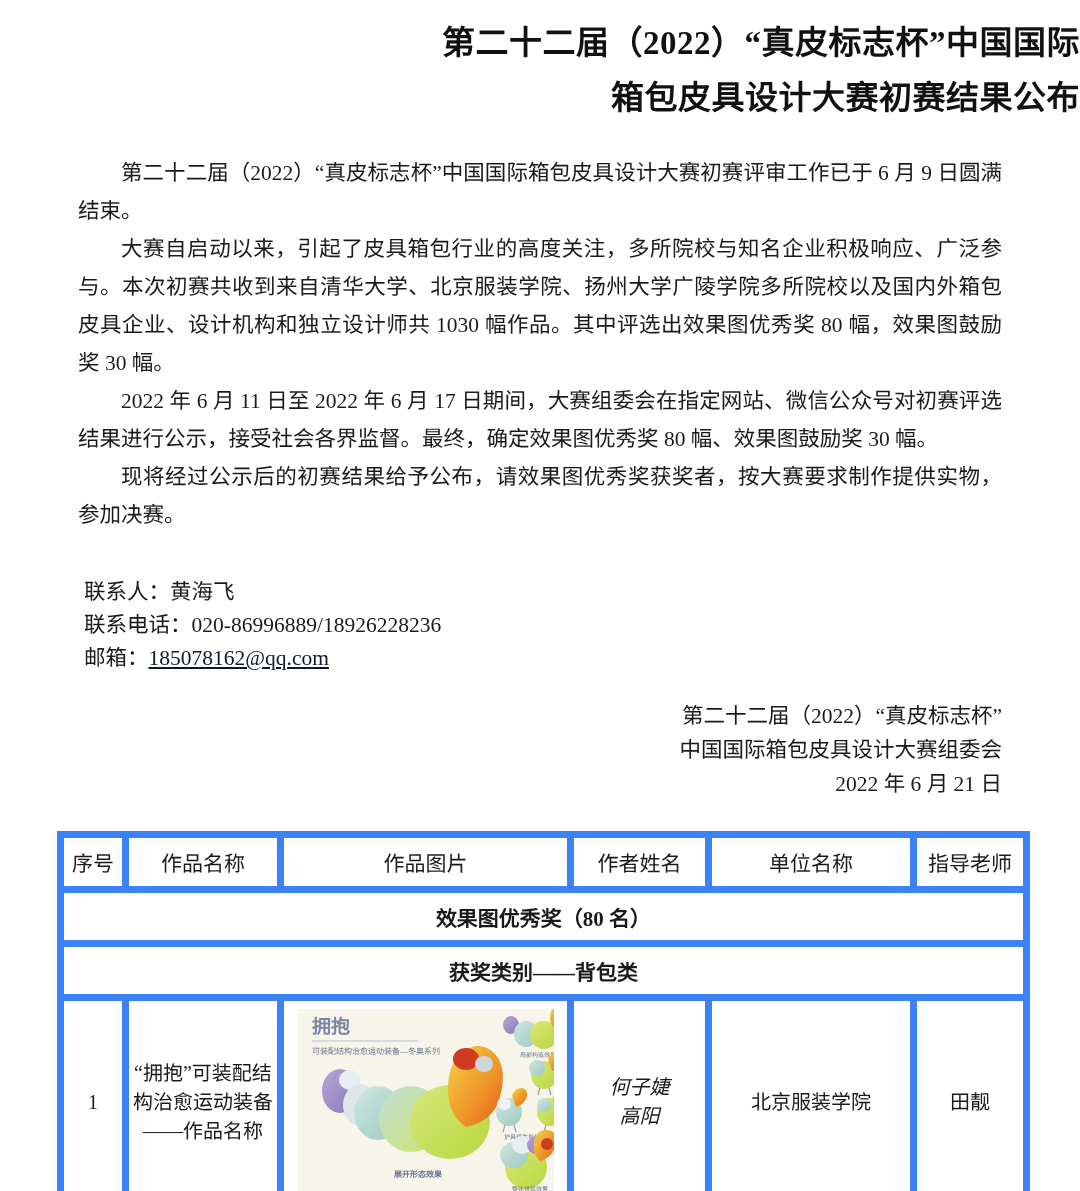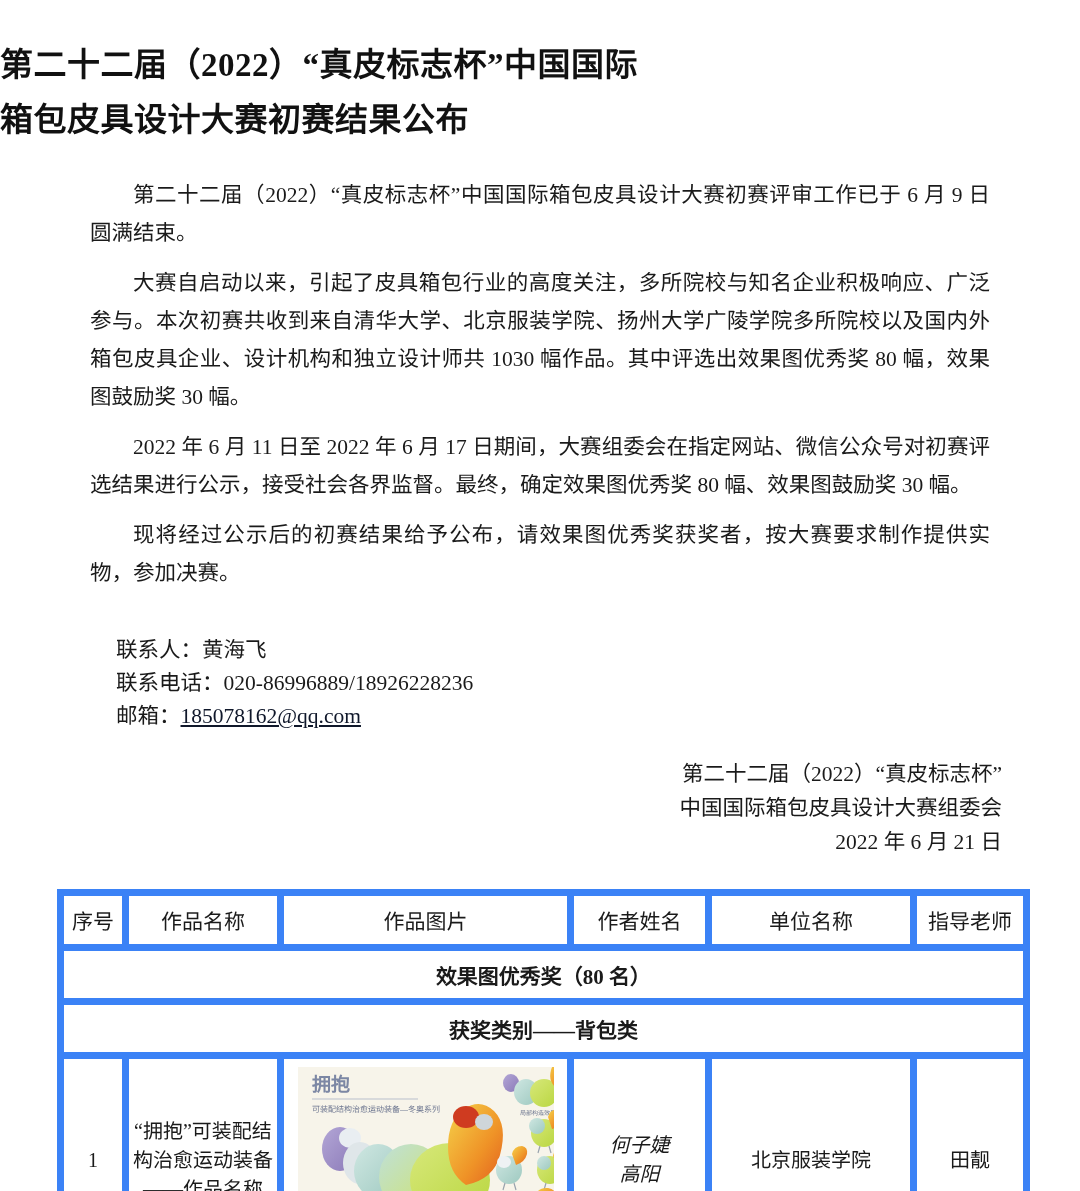--- a/index.html
+++ b/index.html
@@ -19,49 +19,49 @@
 
   .page {
     width: 1080px;
     height: 1191px;
     position: relative;
     background: #ffffff;
   }
 
   
   .doc-title {
-    text-align: left;
+    text-align: right;
     font-size: 33px;
     font-weight: bold;
     line-height: 55px;
     letter-spacing: 0.5px;
-    padding-top: 38px;
+    padding-top: 16px;
     color: #111111;
   }
   .doc-title .line {
     display: block;
   }
 
   
   .body-text {
     margin: 28px 78px 0 78px;
     font-size: 21.5px;
     line-height: 38px;
     text-align: justify;
     text-justify: inter-ideograph;
     color: #1a1a1a;
   }
   .body-text p {
-    margin: 12px;
+    margin: 0;
     text-indent: 2em;
   }
 
   
   .contact-block {
-    margin: 42px 0 0 116px;
+    margin: 42px 0 0 84px;
     font-size: 21.5px;
     line-height: 33px;
     color: #1a1a1a;
   }
   .contact-row {
     white-space: nowrap;
   }
   .email-link {
     color: #0f172a;
     text-decoration: underline;

